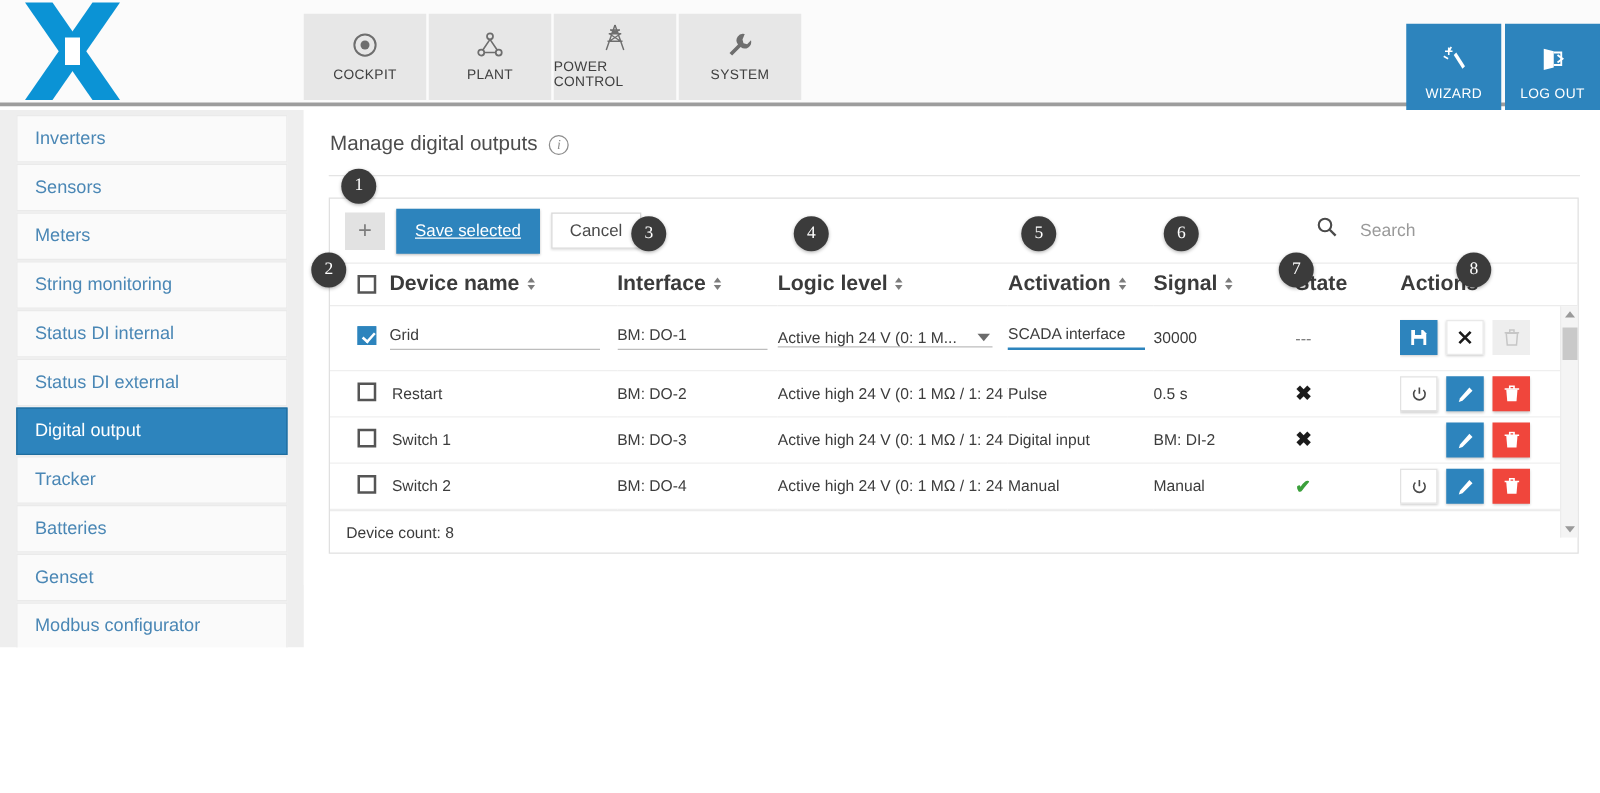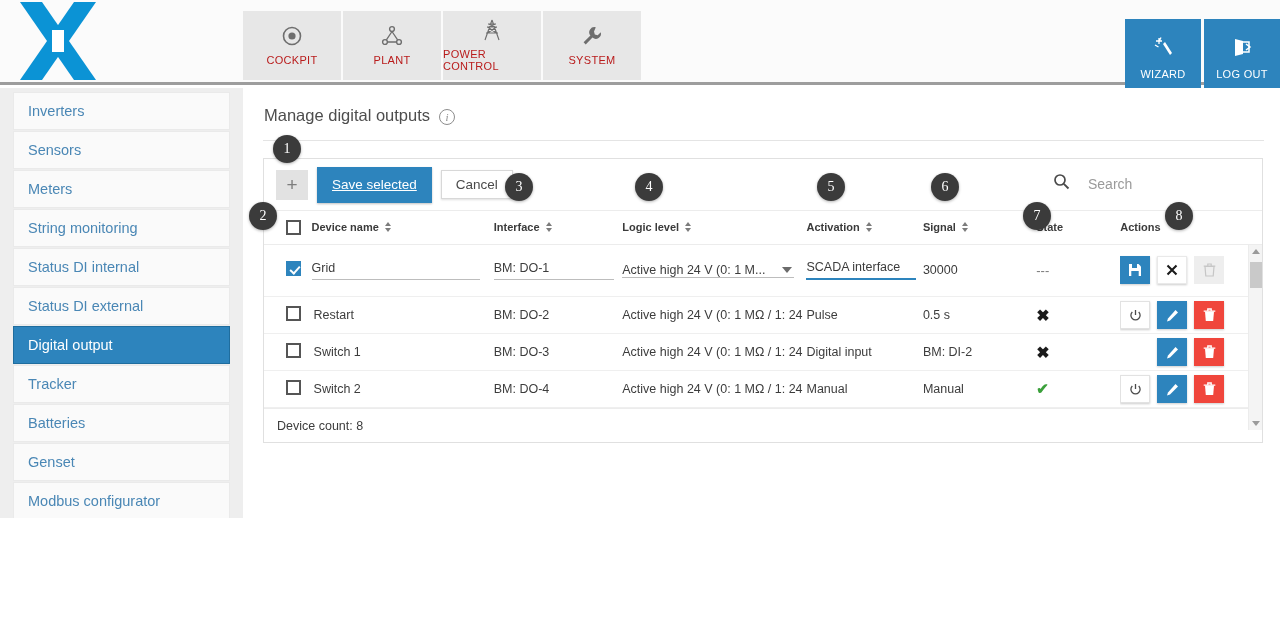--- a/index.html
+++ b/index.html
@@ -26,21 +26,21 @@
     position:absolute; left:243px; top:11px;
     display:flex; gap:2px;
   }
   .tab {
     width:98px; height:69px;
     background:#e7e7e7;
     display:flex; flex-direction:column;
     align-items:center; justify-content:center;
     gap:7px;
     cursor:pointer;
-    color:#b91c1c;
+    color:#404040;
   }
   .tab .tab-label {
     font-size:11px; letter-spacing:.3px;
   }
   .tab.active { background:#2d84bd; color:#ffffff; }
   .tab svg { display:block; }
 
   .right-buttons {
     position:absolute; right:0; top:19px;
     display:flex; gap:3px;
@@ -78,21 +78,21 @@
   }
 
   
   .main {
     position:absolute; left:243px; top:88px;
     width:1037px; height:380px;
     background:#ffffff;
     padding:18px 18px 0 20px;
   }
   .page-title-row {
-    display:flex; align-items:flex-end; gap:9px;
+    display:flex; align-items:center; gap:9px;
     padding-left:1px;
     padding-bottom:15px;
     border-bottom:1px solid #e4e4e4;
     margin-right:-2px;
   }
   .page-title { font-size:16.5px; color:#4d4d4d; }
   .info-icon {
     width:16px; height:16px; border:1.3px solid #8d8d8d;
     border-radius:50%; color:#8d8d8d;
     font-size:11px; font-style:italic;
@@ -145,21 +145,21 @@
     border:none; outline:none;
     font-size:14px; color:#9a9a9a;
     width:160px;
     font-family:"Liberation Sans", sans-serif;
   }
   .search-input::placeholder { color:#9a9a9a; }
 
   
   table { border-collapse:collapse; width:100%; table-layout:fixed; }
   thead th {
-    font-size:11px; color:#3b3b3b;
+    font-size:17px; color:#3b3b3b;
     text-align:left; font-weight:bold;
     height:33px; padding:0;
     border-bottom:1px solid #ececec;
     vertical-align:middle;
   }
   .th-inner { display:flex; align-items:center; gap:5px; }
   .sort-ico { display:inline-block; width:8px; }
   .sort-ico svg { display:block; }
 
   tbody td {

